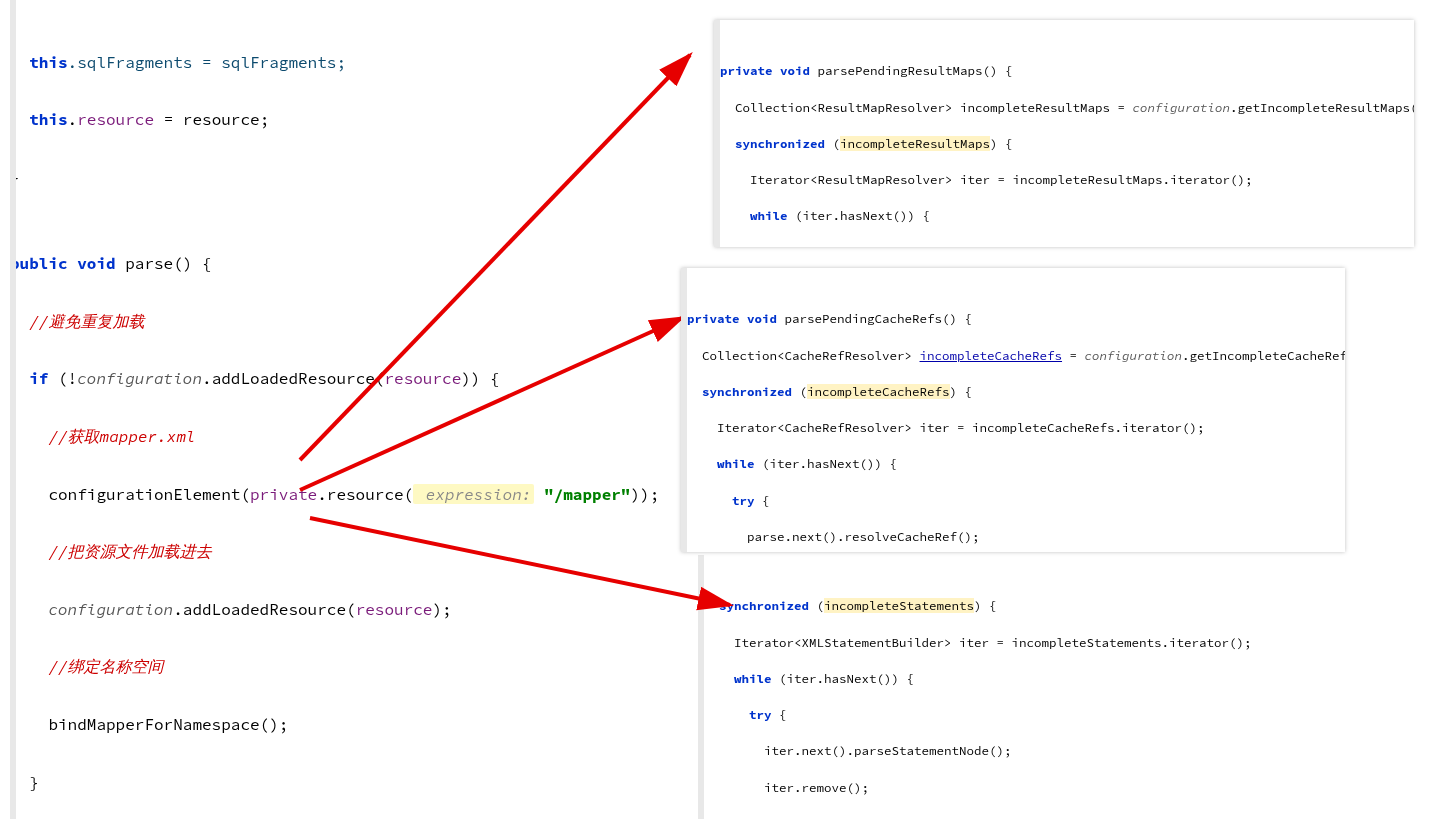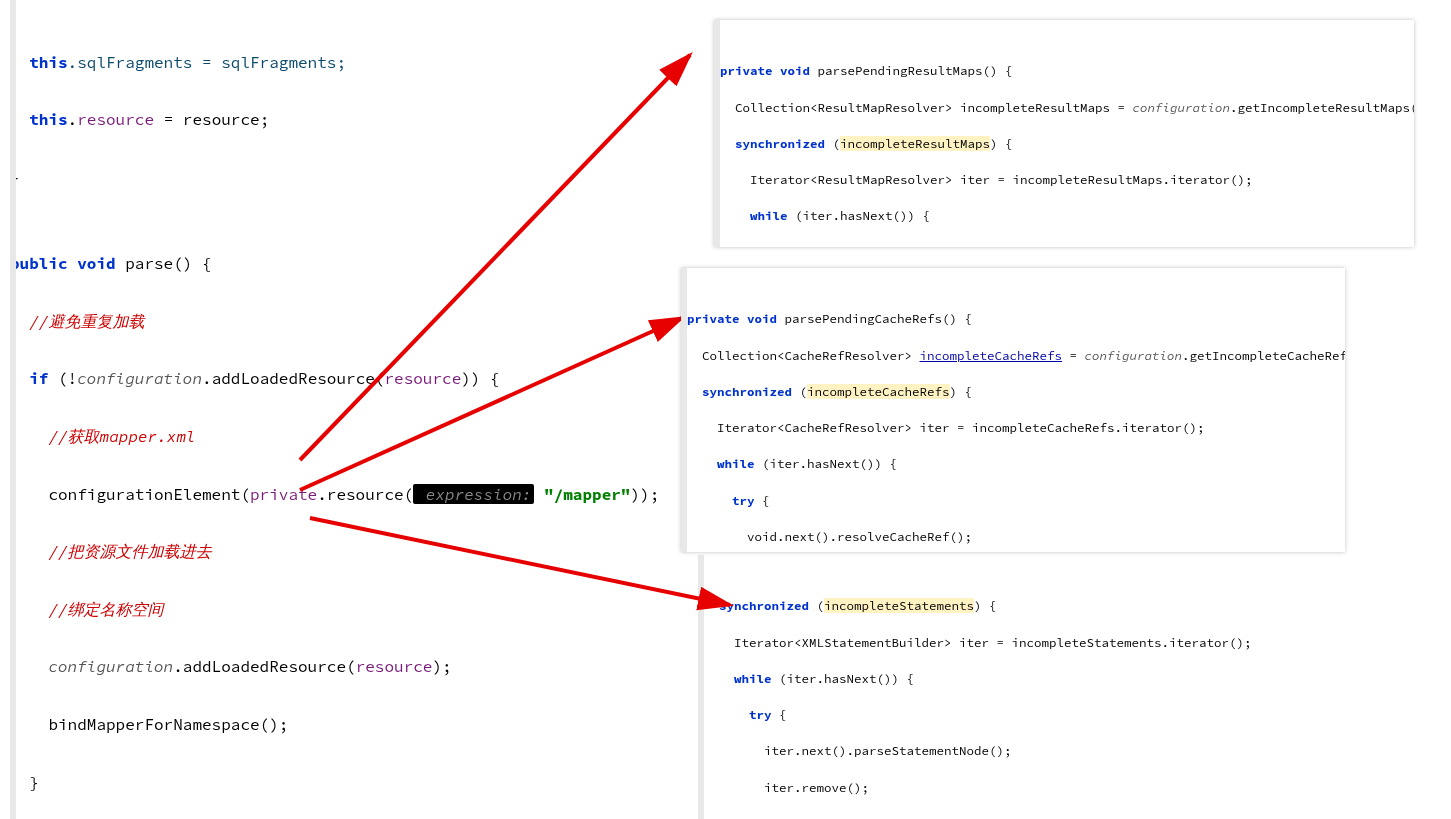--- a/index.html
+++ b/index.html
@@ -14,21 +14,21 @@
     overflow: hidden;
     position: relative;
     color: #000;
   }
 
   .kw { color: #0033cc; font-weight: bold; }
   .field { color: #7a1a7a; }
   .str { color: #008000; font-weight: bold; }
   .cmt { color: #cc0000; font-style: italic; margin-top: 36px; }
   .cfg { color: #555; font-style: italic; }
-  .param-hint { color: #888; background: #000000; padding: 0 3px; border-radius: 2px; font-style: italic; }
+  .param-hint { color: #888; background: #fef9c3; padding: 0 3px; border-radius: 2px; font-style: italic; }
   .g { color: #0c4a6e; }
   .hl { background: #fff3c4; }
   .ul { text-decoration: underline; }
 
   .panel {
     position: absolute;
     background: #fff;
     white-space: pre;
   }
 
@@ -60,22 +60,22 @@
 <div><span>  </span><span class="kw">this</span><span class="g">.sqlFragments = sqlFragments;</span></div>
 <div><span>  </span><span class="kw">this</span><span>.</span><span class="field">resource</span><span> = resource;</span></div>
 <div><span>}</span></div>
 <div><span></span></div>
 <div><span class="kw">public void</span><span> parse() {</span></div>
 <div><span class="cmt">  //避免重复加载</span></div>
 <div><span>  </span><span class="kw">if</span><span> (!</span><span class="cfg">configuration</span><span>.addLoadedResource(</span><span class="field">resource</span><span>)) {</span></div>
 <div><span class="cmt">    //获取mapper.xml</span></div>
 <div><span>    configurationElement(</span><span class="field">private</span><span>.resource(</span><span class="param-hint"> expression:</span> <span class="str">"/mapper"</span><span>));</span></div>
 <div><span class="cmt">    //把资源文件加载进去</span></div>
+<div><span>    </span><span class="cfg">configuration</span><span>.addLoadedResource(</span><span class="field">resource</span><span>);</span></div>
 <div><span class="cmt">    //绑定名称空间</span></div>
-<div><span>    </span><span class="cfg">configuration</span><span>.addLoadedResource(</span><span class="field">resource</span><span>);</span></div>
 <div><span>    bindMapperForNamespace();</span></div>
 <div><span>  }</span></div>
 
 
 
 
 
 <div><span></span></div>
 
 <div><span></span></div>
@@ -103,21 +103,21 @@
 </div>
 
 <div id="right2" class="panel">
   <div class="gl"></div>
 <div><span class="kw">private void</span><span> parsePendingCacheRefs() {</span></div>
 <div><span>  Collection&lt;CacheRefResolver&gt; </span><span class="ul" style="color:#00a">incompleteCacheRefs</span><span> = </span><span class="cfg">configuration</span><span>.getIncompleteCacheRefs();</span></div>
 <div><span>  </span><span class="kw">synchronized</span><span> (</span><span class="hl">incompleteCacheRefs</span><span>) {</span></div>
 <div><span>    Iterator&lt;CacheRefResolver&gt; iter = incompleteCacheRefs.iterator();</span></div>
 <div><span>    </span><span class="kw">while</span><span> (iter.hasNext()) {</span></div>
 <div><span>      </span><span class="kw">try</span><span> {</span></div>
-<div><span>        void.next().resolveCacheRef();</span></div>
+<div><span>        parse.next().resolveCacheRef();</span></div>
 
 
 
 
 
 
 
 </div>
 
 <div id="right3" class="panel">

